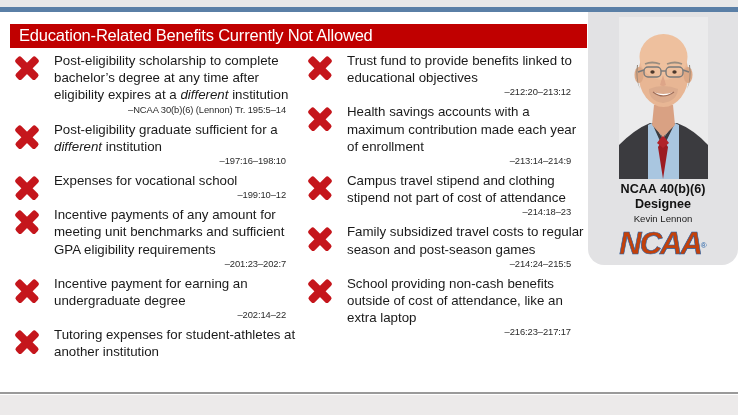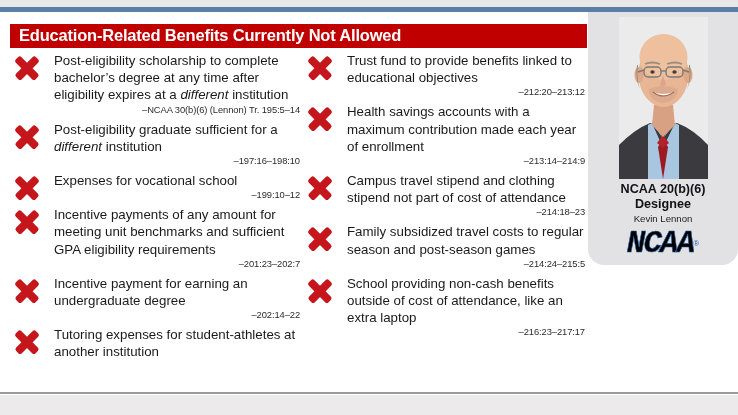--- a/index.html
+++ b/index.html
@@ -60,21 +60,21 @@
     top: 24px;
     width: 577px;
     height: 24px;
     background: #c00000;
   }
   .header-title {
     position: absolute;
     left: 9px;
     top: 2px;
     font-size: 16.5px;
-    font-weight: bold;
+    font-weight: normal;
     color: #ffffff;
     letter-spacing: -0.2px;
     white-space: nowrap;
   }
 
   
   .col {
     position: absolute;
     top: 52px;
   }
@@ -94,21 +94,21 @@
   .item-text em {
     font-style: italic;
   }
   .cite {
     display: block;
     text-align: right;
     font-size: 9.4px;
     color: #2b2b2b;
     line-height: 12px;
     margin-top: 0px;
-    padding-right: 2px;
+    padding-right: 16px;
     letter-spacing: -0.1px;
   }
 
   
   .xmark {
     position: absolute;
     left: 2px;
     top: 1px;
     width: 30px;
     height: 30px;
@@ -171,24 +171,24 @@
     left: 588px;
     top: 224px;
     width: 150px;
     height: 40px;
     text-align: center;
   }
   .ncaa-word {
     font-size: 31px;
     font-weight: bold;
     font-style: italic;
-    color: #000000;
+    color: #c2410c;
     letter-spacing: -2px;
     line-height: 40px;
-    font-family: Liberation Mono, monospace;
+    font-family: Liberation Sans, sans-serif;
     -webkit-text-stroke: 0.6px #2461a8;
   }
   .ncaa-reg {
     font-size: 8px;
     vertical-align: super;
     font-style: normal;
     font-weight: normal;
     color: #2461a8;
     letter-spacing: 0;
   }
@@ -342,21 +342,21 @@
       <path d="M44 58 L41 68 Q44 70 47 68 Z" fill="#dda588"></path>
 
       <path d="M30 72 Q44 66 59 72 Q58 84 44 86 Q30 84 30 72 Z" fill="#d2a287" opacity="0.55"></path>
 
       <path d="M34 75 Q44 82 55 75 Q44 79 34 75 Z" fill="#ffffff"></path>
       <path d="M34 75 Q44 83 55 75" stroke="#9d6c58" stroke-width="1.1" fill="none"></path>
     </svg>
   </div>
 
   <div class="panel-title">
-    <div>NCAA 20(b)(6)</div>
+    <div>NCAA 40(b)(6)</div>
     <div>Designee</div>
   </div>
   <div class="panel-sub">Kevin Lennon</div>
 
   <div class="ncaa-logo">
     <span class="ncaa-word">NCAA</span><span class="ncaa-reg">®</span>
   </div>
 
   <div class="bottom-rule"></div>
   <div class="bottom-gray"></div>

